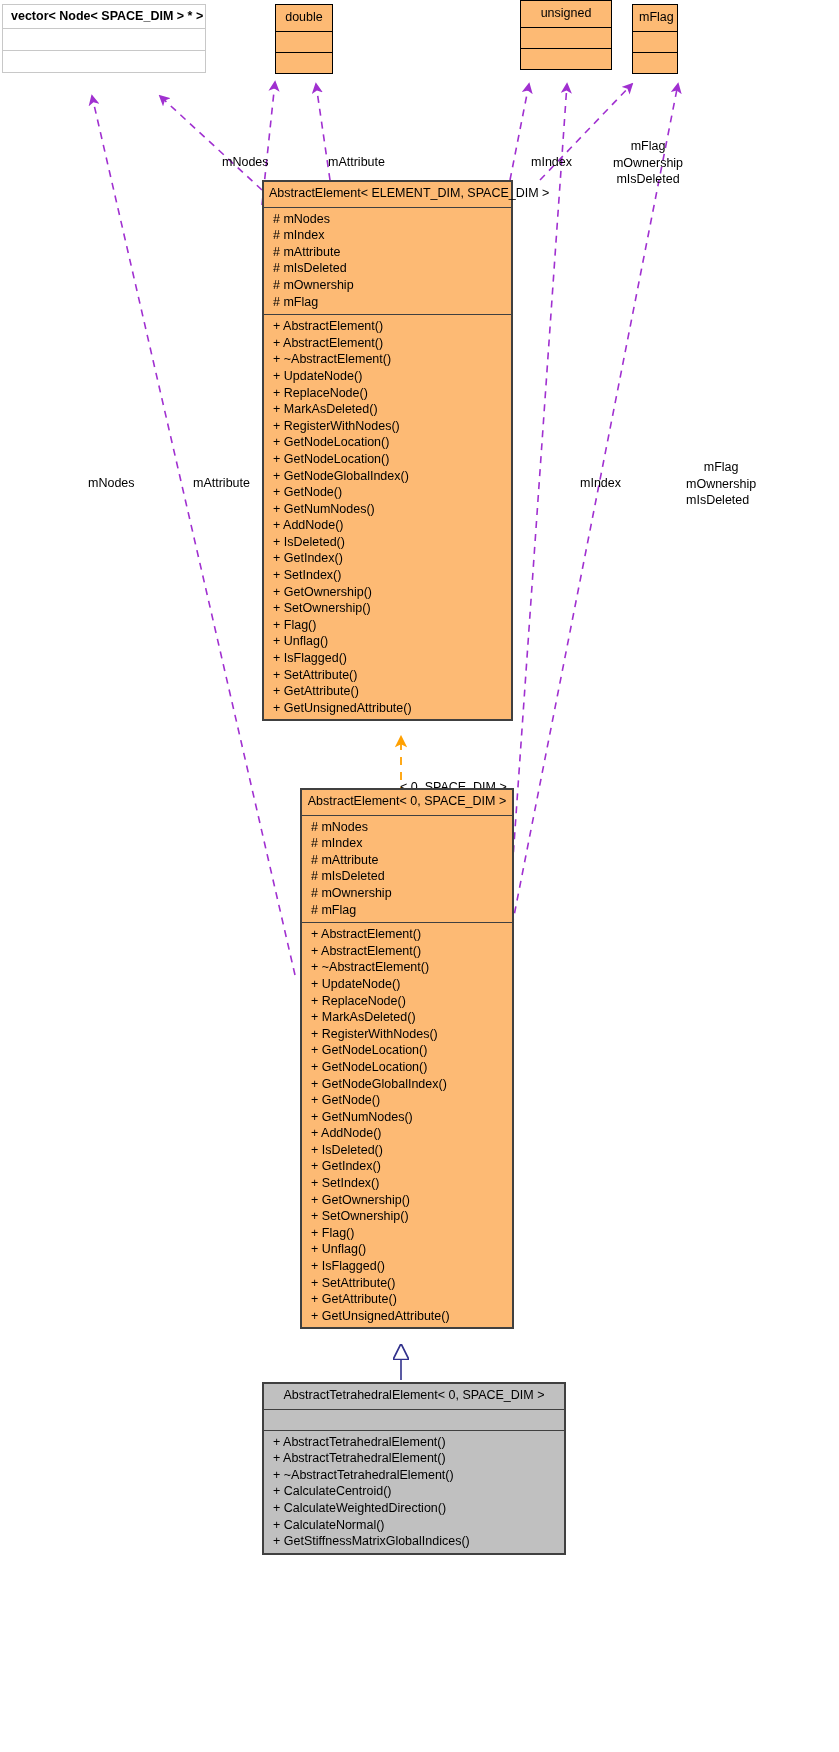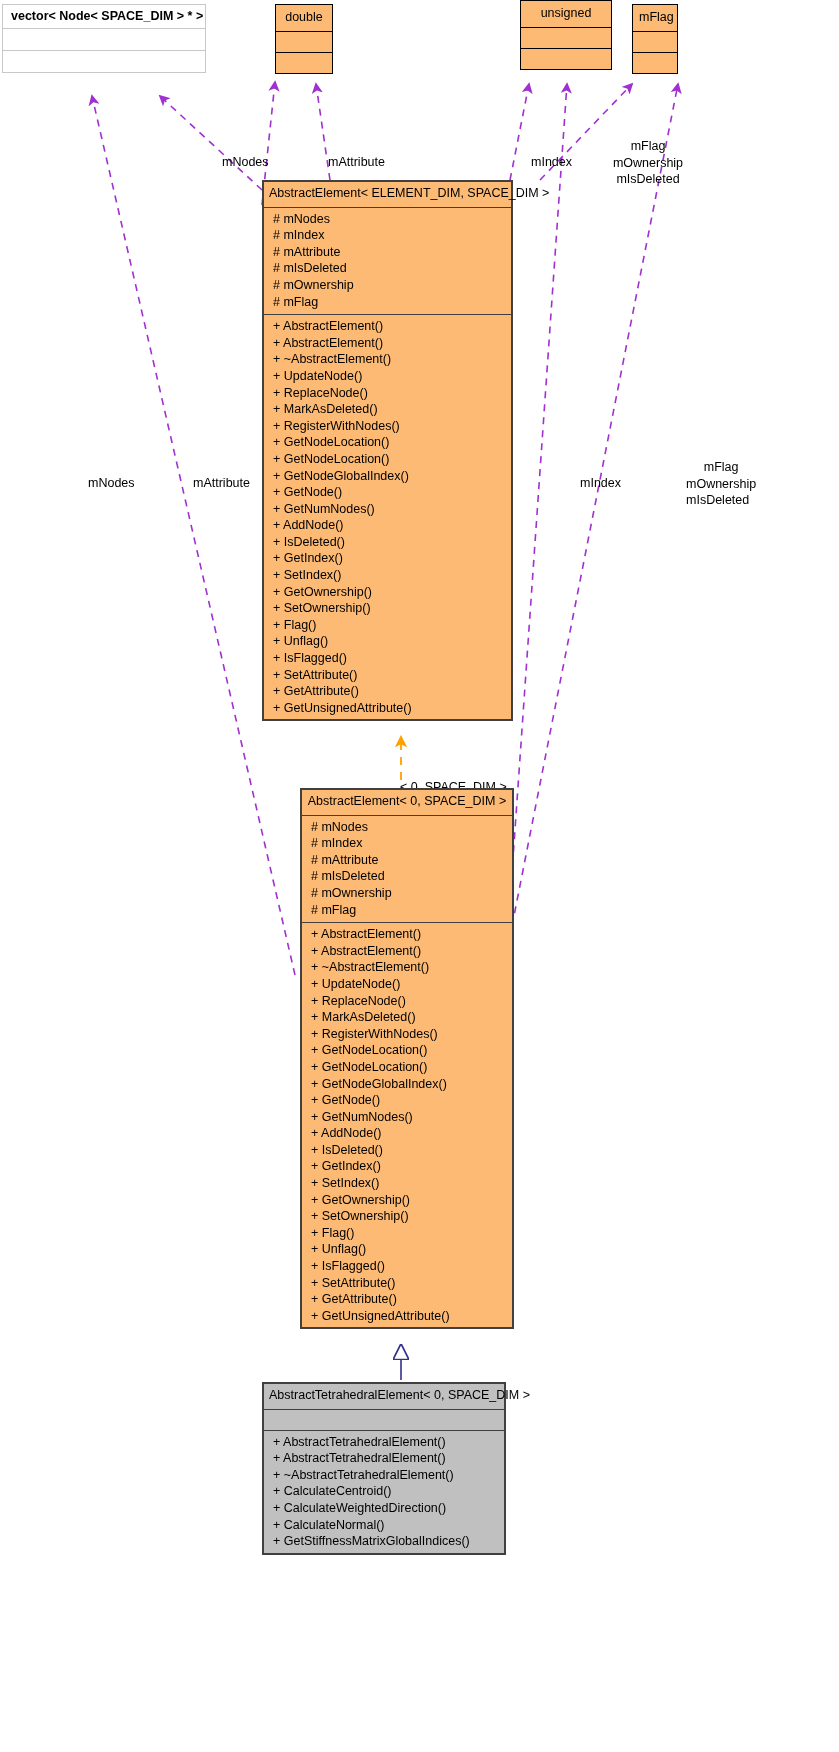--- a/index.html
+++ b/index.html
@@ -274,21 +274,21 @@
         <div class="member">+ SetOwnership()</div>
         <div class="member">+ Flag()</div>
         <div class="member">+ Unflag()</div>
         <div class="member">+ IsFlagged()</div>
         <div class="member">+ SetAttribute()</div>
         <div class="member">+ GetAttribute()</div>
         <div class="member">+ GetUnsignedAttribute()</div>
       </div>
   </div>
 
-  <div class="uml-box thick shaded" style="left:262px; top:1382px; width:244px;">
+  <div class="uml-box thick shaded" style="left:262px; top:1382px; width:304px;">
     <div class="title">AbstractTetrahedralElement&lt; 0, SPACE_DIM &gt;</div>
     <div class="sep"></div>
     <div class="empty-compartment"></div>
     <div class="sep"></div>
     <div class="compartment">
         <div class="member">+ AbstractTetrahedralElement()</div>
         <div class="member">+ AbstractTetrahedralElement()</div>
         <div class="member">+ ~AbstractTetrahedralElement()</div>
         <div class="member">+ CalculateCentroid()</div>
         <div class="member">+ CalculateWeightedDirection()</div>

